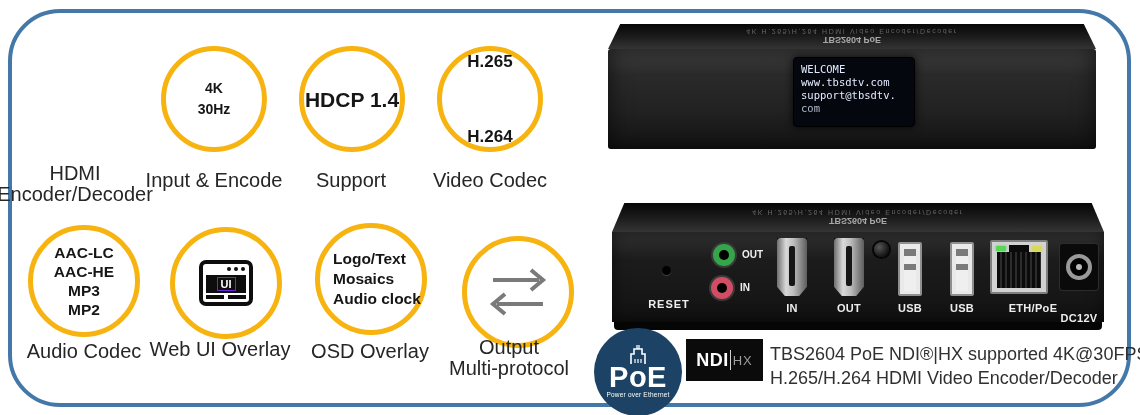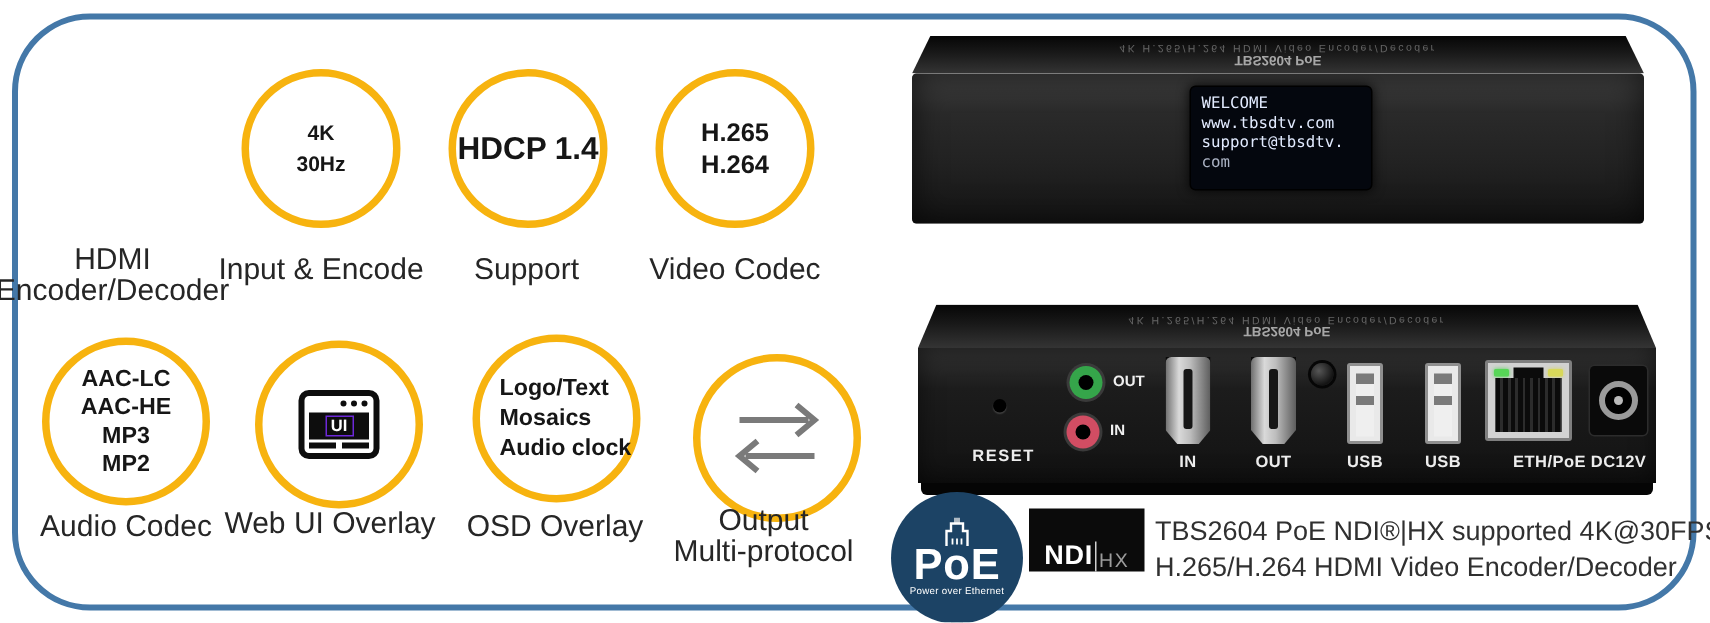--- a/index.html
+++ b/index.html
@@ -17,21 +17,21 @@
     position:absolute; box-sizing:border-box; border:5px solid #F7B30F;
     border-radius:50%; background:#ffffff; display:flex; flex-direction:column;
     align-items:center; justify-content:center; text-align:center;
     font-weight:bold; color:#161616; z-index:2;
   }
   .c-r1 { width:106px; height:106px; }
   .c-r2 { width:112px; height:112px; }
   .c1 { left:22px;  top:46px;  font-size:16px;   line-height:20px; }
   .c2 { left:161px; top:46px;  font-size:14px;   line-height:21px; }
   .c3 { left:299px; top:46px;  font-size:21px;   line-height:21px; }
-  .c4 { left:437px; top:46px;  font-size:17px;   line-height:21px; }
+  .c4 { left:437px; top:46px;  font-size:17px;   line-height:21px;justify-content:space-between; }
   .c5 { left:28px;  top:225px; font-size:15.5px; line-height:19px; }
   .c6 { left:170px; top:227px; }
   .c7 { left:315px; top:223px; font-size:15.5px; line-height:20px;
         align-items:flex-start; text-align:left; padding-left:13px; }
   .c8 { left:462px; top:236px; }
   .caption {
     position:absolute; transform:translateX(-50%); text-align:center;
     font-size:20px; line-height:21px; color:#262626; white-space:nowrap; z-index:2;
   }
   .caption span { display:block; }
@@ -139,21 +139,21 @@
   .poe-cable-bottom { position:absolute; left:40px; top:84px; width:8px; height:31px;
     background:linear-gradient(90deg,#8d99a4,#c2ccd4,#8d99a4); }
   .poe-circle { position:absolute; inset:0; border-radius:50%; background:#1C4365;
     display:flex; flex-direction:column; align-items:center; justify-content:center;
     overflow:hidden; }
   .poe-plug { margin-bottom:-2px; }
   .poe-title { color:#ffffff; font-weight:bold; font-size:29px; line-height:28px; letter-spacing:.5px; }
   .poe-sub { color:#ffffff; font-size:6.5px; line-height:8px; letter-spacing:.2px; }
 
   .ndi-badge { position:absolute; left:686px; top:339px; width:77px; height:42px;
-    background:#0b0b0b; display:flex; align-items:flex-end; justify-content:center; z-index:3; }
+    background:#0b0b0b; display:flex; align-items:center; justify-content:center; z-index:3; }
   .ndi-main { color:#ffffff; font-weight:bold; font-size:18px; letter-spacing:.5px; }
   .ndi-sep { width:1px; height:20px; background:#d0d0d0; margin:0 2px 0 1px; }
   .ndi-suffix { color:#9c9c9c; font-size:13px; letter-spacing:1px; }
 
   .desc { position:absolute; left:770px; top:342px; font-size:18px; line-height:24px;
     color:#303030; white-space:nowrap; z-index:3; }
   .desc span { display:block; }
 
   .arrows-svg { display:block; }
 </style>
@@ -305,21 +305,21 @@
         <div class="led led-green"></div>
         <div class="led led-yellow"></div>
         <div class="eth-inner"></div>
       </div>
       <div class="port-label" style="left:407px; top:70px;padding-left:28px;">ETH/PoE</div>
 
       <div class="dc">
         <div class="dc-ring"></div>
         <div class="dc-pin"></div>
       </div>
-      <div class="port-label" style="left:467px; top:70px;">DC12V</div>
+      <div class="port-label" style="left:467px; top:80px;">DC12V</div>
     </div>
     <div class="rear-bottom"></div>
   </div>
 
   <div class="poe-badge">
     <div class="poe-cable-bottom"></div>
     <div class="poe-circle">
       <svg class="poe-plug" width="26" height="20" viewBox="0 0 26 20">
         <line x1="13" y1="0" x2="13" y2="4" stroke="#aebac4" stroke-width="4"></line>
         <path d="M6 19 V9 h3 V4 h8 v5 h3 v10" fill="none" stroke="#ffffff" stroke-width="1.6"></path>

